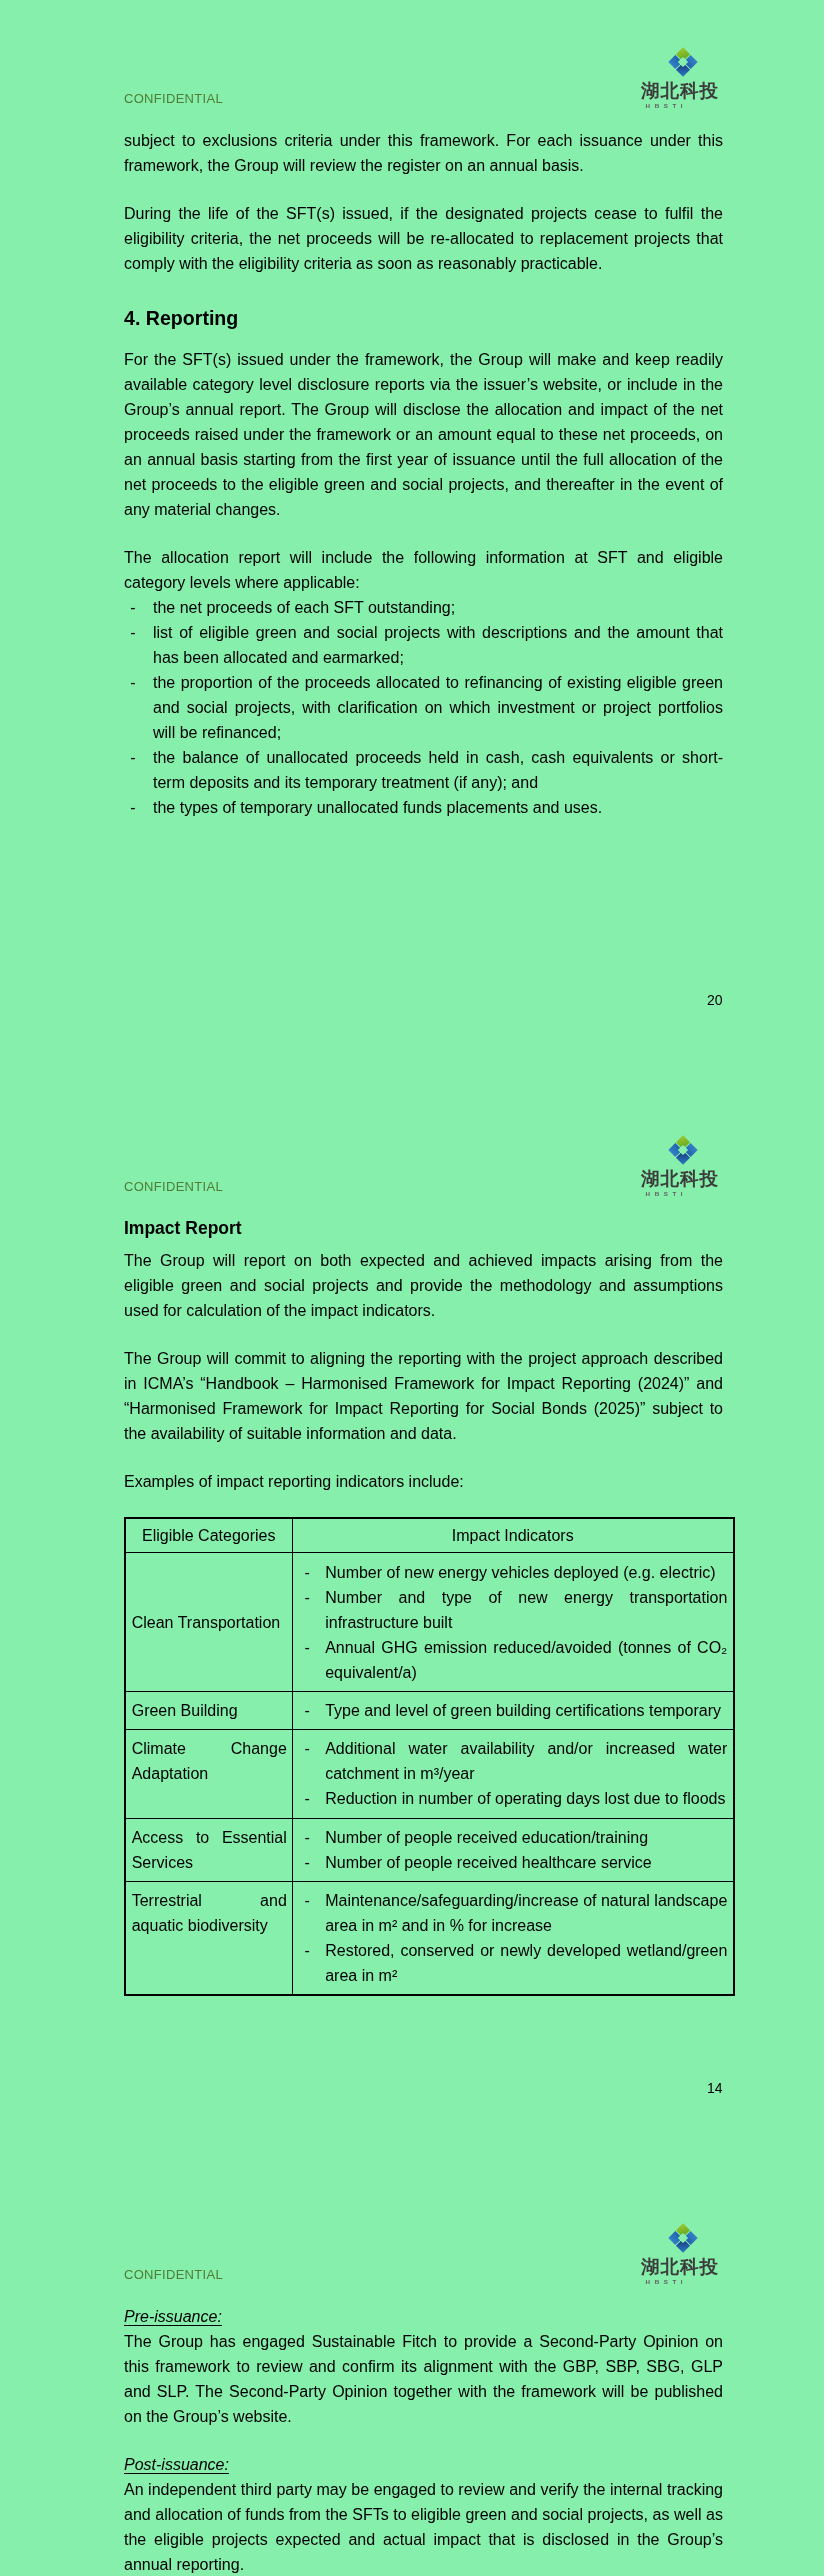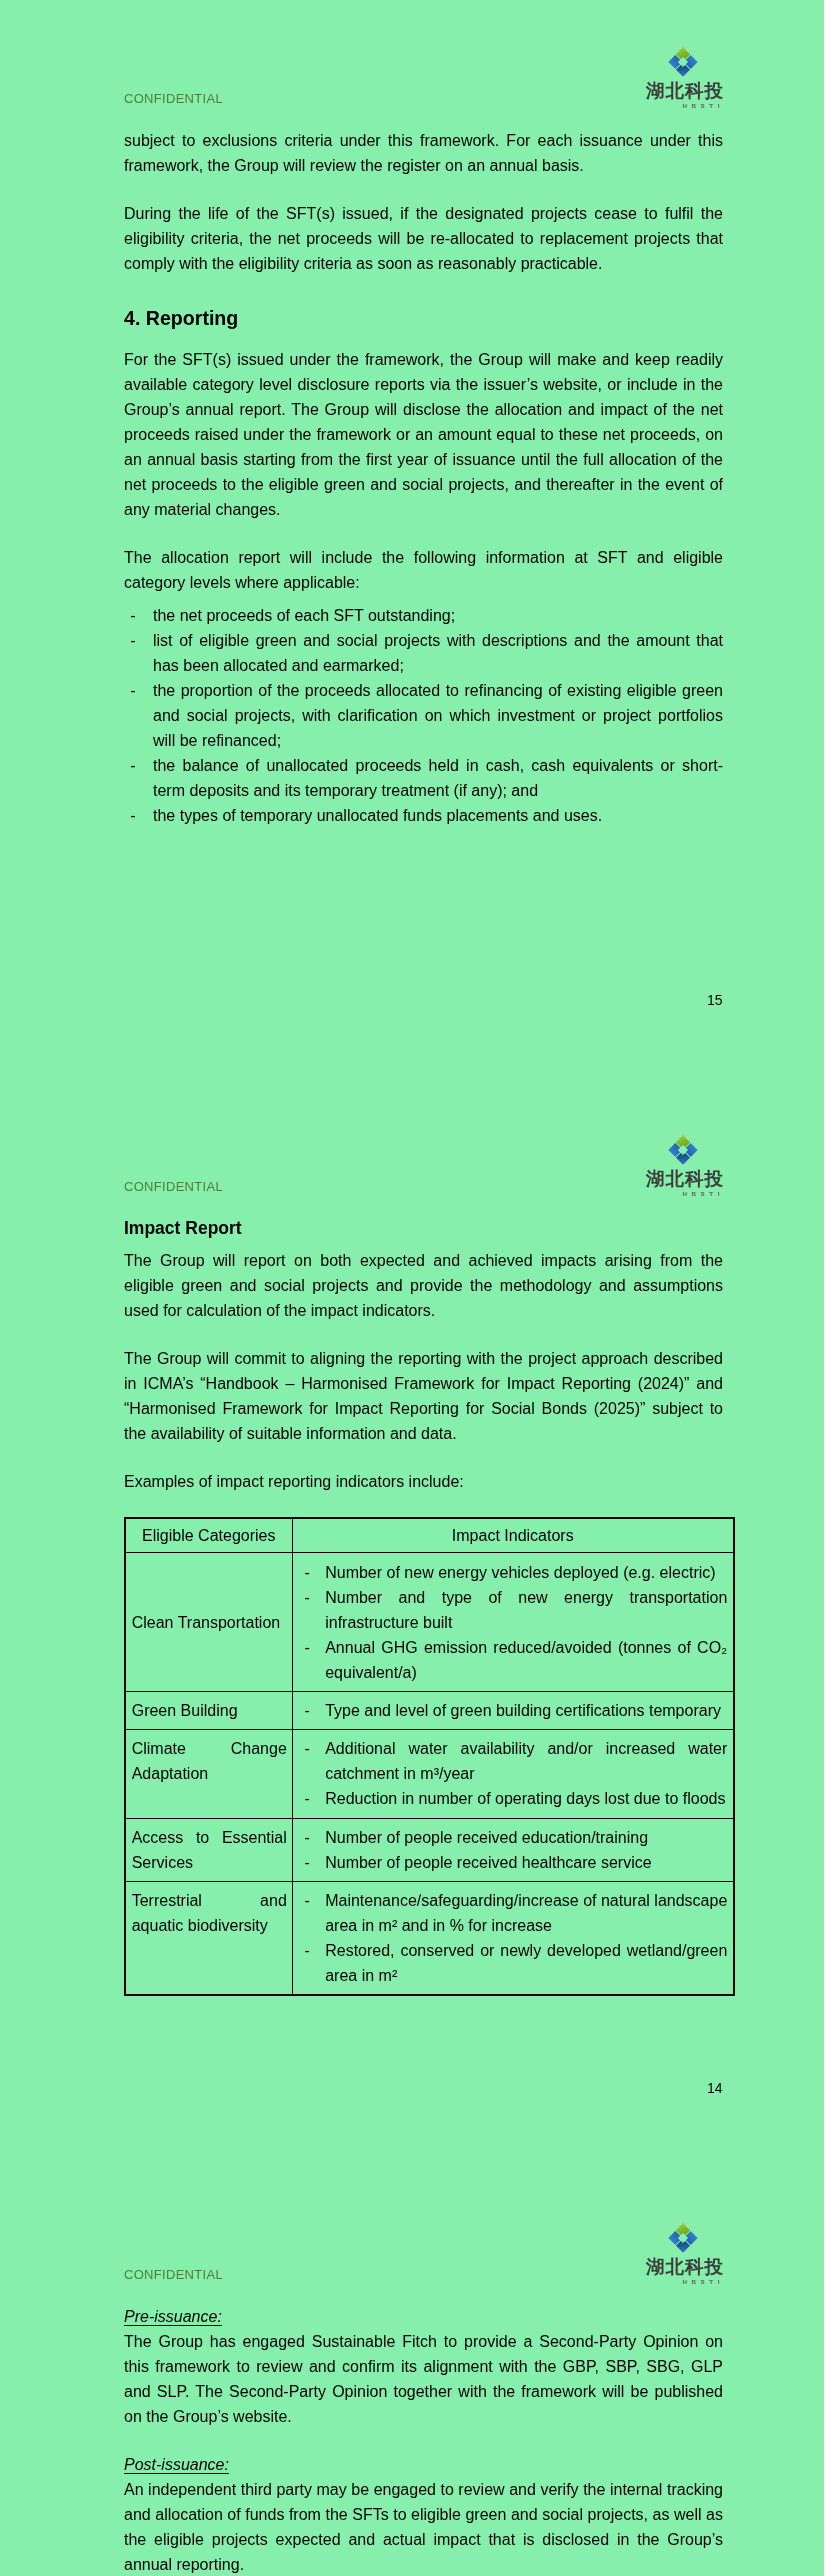--- a/index.html
+++ b/index.html
@@ -8,21 +8,21 @@
     font-family:"Liberation Sans","DejaVu Sans",sans-serif;
     color:#000;
   }
   .page { position:relative; width:824px; height:1088px; overflow:hidden; background:#86efac; }
 
   
   .confidential {
     position:absolute; left:124px; top:91px;
     font-size:13px; letter-spacing:0.3px; color:#4E7E35; font-weight:400;
   }
-  .logo { position:absolute; left:641px; top:45px; width:83px; text-align:right; line-height:1; }
+  .logo { position:absolute; left:641px; top:45px; width:83px; text-align:left; line-height:1; }
   .logo-icon { display:block; margin:0 auto; }
   .logo-cn {
     margin-top:3.1px; font-size:18.5px; font-weight:700; letter-spacing:1px; color:#3c3c3c;
     white-space:nowrap;
   }
   .logo-en {
     margin-top:2.6px; font-size:6.2px; font-weight:700; letter-spacing:4.6px; padding-left:4.6px;
     color:#606060; white-space:nowrap;
   }
 
@@ -99,21 +99,21 @@
     </svg>
     <div class="logo-cn">湖北科投</div>
     <div class="logo-en">HBSTI</div>
   </div>
 
   <div class="content">
     <p class="para">subject to exclusions criteria under this framework. For each issuance under this framework, the Group will review the register on an annual basis.</p>
     <p class="para">During the life of the SFT(s) issued, if the designated projects cease to fulfil the eligibility criteria, the net proceeds will be re-allocated to replacement projects that comply with the eligibility criteria as soon as reasonably practicable.</p>
     <h1 class="h-large">4. Reporting</h1>
     <p class="para">For the SFT(s) issued under the framework, the Group will make and keep readily available category level disclosure reports via the issuer’s website, or include in the Group’s annual report. The Group will disclose the allocation and impact of the net proceeds raised under the framework or an amount equal to these net proceeds, on an annual basis starting from the first year of issuance until the full allocation of the net proceeds to the eligible green and social projects, and thereafter in the event of any material changes.</p>
-    <p class="para" style="margin-bottom:8px;">The allocation report will include the following information at SFT and eligible category levels where applicable:</p>
+    <p class="para" style="margin-bottom:0;">The allocation report will include the following information at SFT and eligible category levels where applicable:</p>
     <div class="dash-list">
       <div class="dash-li">
         <span class="dash">-</span>
         <span>the net proceeds of each SFT outstanding;</span>
       </div>
       <div class="dash-li">
         <span class="dash">-</span>
         <span>list of eligible green and social projects with descriptions and the amount that has been allocated and earmarked;</span>
       </div>
       <div class="dash-li">
@@ -124,21 +124,21 @@
         <span class="dash">-</span>
         <span>the balance of unallocated proceeds held in cash, cash equivalents or short-term deposits and its temporary treatment (if any); and</span>
       </div>
       <div class="dash-li">
         <span class="dash">-</span>
         <span>the types of temporary unallocated funds placements and uses.</span>
       </div>
     </div>
   </div>
 
-  <div class="pagenum">15</div>
+  <div class="pagenum">20</div>
 </div>
 
 <div class="page">
   <div class="confidential">CONFIDENTIAL</div>
 
   <div class="logo">
     <svg class="logo-icon" width="32" height="34" viewBox="0 0 100 100" aria-hidden="true">
       <defs>
         <linearGradient id="gG14" x1="0" y1="0" x2="0.4" y2="1">
           <stop offset="0" stop-color="#A6CF3A"></stop>

